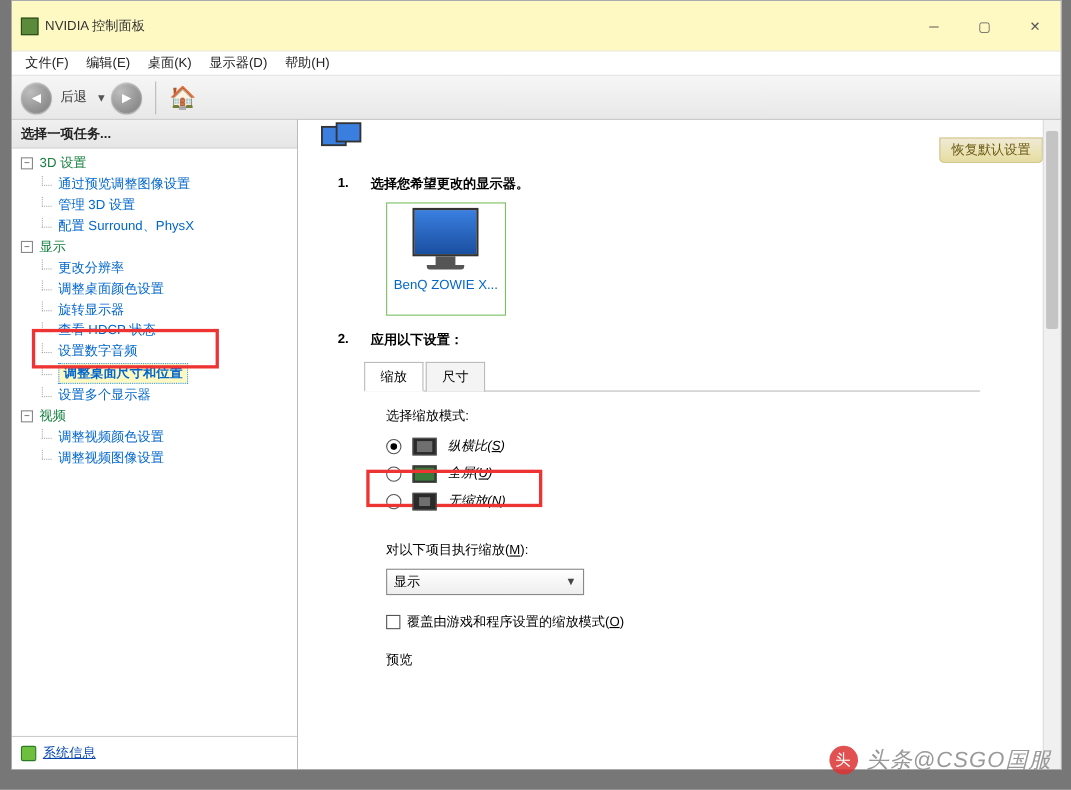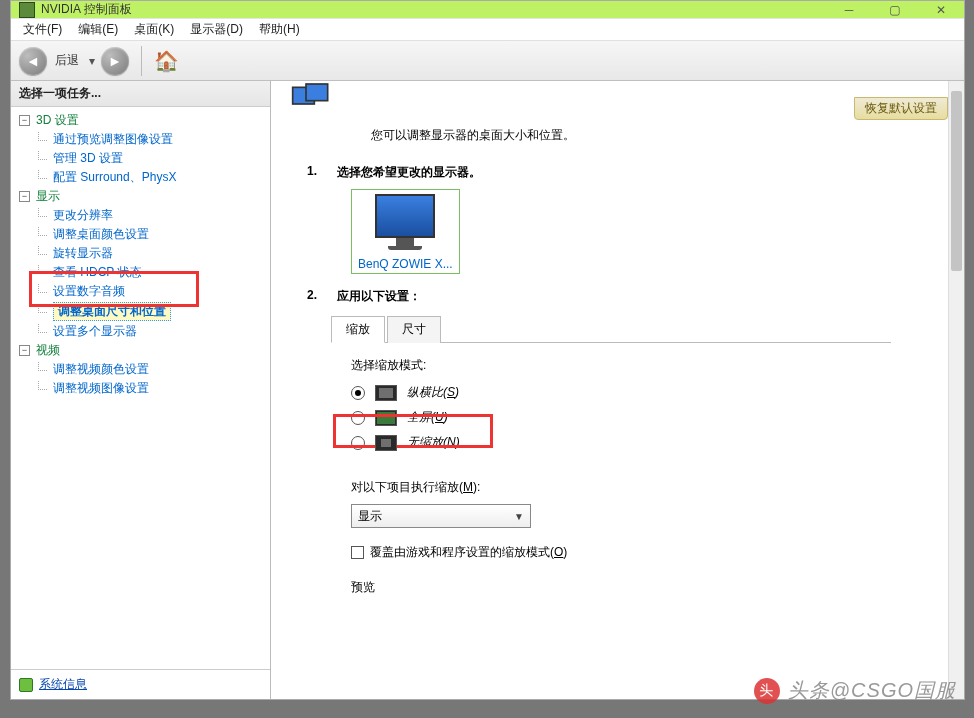--- a/index.html
+++ b/index.html
@@ -16,24 +16,24 @@
   .window {
     position: absolute;
     left: 10px; top: 0;
     width: 955px; height: 700px;
     background: #fff;
     border: 1px solid #aaa;
     display: flex;
     flex-direction: column;
   }
   .titlebar {
-    height: 18px;
+    height: 46px;
     display: flex;
     align-items: center;
-    background: #bef264;
+    background: #fef9c3;
     border-bottom: 1px solid #e5e5e5;
   }
   .title-icon {
     width:16px;height:16px;margin:0 6px 0 8px;
     background:#5a8a3a;border:1px solid #2a4a1a;
   }
   .title-text { flex:1; color:#333; }
   .win-btns { display:flex; }
   .win-btn { width:46px;height:30px;display:flex;align-items:center;justify-content:center;color:#555;}
   .menubar {
@@ -82,21 +82,21 @@
   .vthumb{position:absolute;left:2px;right:2px;top:10px;height:180px;background:#c4c4c4;border-radius:2px;}
   .restore-bar{
     position:absolute;right:16px;top:16px;padding:2px 10px;
     background:linear-gradient(#f0ead6,#e6dda0);border:1px solid #c8b870;border-radius:0 0 4px 4px;color:#6a5a10;
   }
   .header-row{display:flex;align-items:flex-start;gap:14px;margin-top:0;}
   .hdr-icon{width:40px;height:36px;}
   .intro{margin:10px 0 20px 80px;color:#000;}
   .step-row{display:flex;gap:10px;margin:14px 0 8px 16px;font-weight:bold;}
   .step-num{min-width:20px;}
-  .monitor-box{margin-left:60px;display:inline-block;text-align:center;border:1px solid #7ac062;padding:4px 6px 2px;}
+  .monitor-box{margin-left:60px;display:inline-block;text-align:center;border:1px solid #7ac062;padding:4px 6px 20px;}
   .monitor{display:inline-block;}
   .mon-screen{width:60px;height:44px;background:linear-gradient(#3a7fe0,#1a4fa0);border:2px solid #333;}
   .mon-stand{width:18px;height:8px;background:#555;margin:0 auto;}
   .mon-base{width:34px;height:4px;background:#555;margin:0 auto;border-radius:0 0 3px 3px;}
   .mon-label{color:#0066cc;margin-top:4px;}
   .tabs{display:flex;margin:10px 0 0 40px;border-bottom:1px solid #bbb;width:560px;text-align:right;}
   .tab{padding:4px 14px;border:1px solid #bbb;border-bottom:none;background:#f4f4f4;margin-right:2px;position:relative;top:1px;}
   .tab.active{background:#fff;border-bottom:1px solid #fff;}
   .sub-label{margin:14px 0 10px 60px;}
   .radio-row{display:flex;align-items:center;gap:10px;margin:8px 0 8px 60px;font-style:italic;}
@@ -253,21 +253,20 @@
     <div class="content">
       <div class="restore-bar">恢复默认设置</div>
 
       <div class="content-scroll">
         <div class="header-row">
           <svg class="hdr-icon" viewBox="0 0 48 40">
             <rect x="2" y="6" width="26" height="20" fill="#3a7fe0" stroke="#333" stroke-width="2"></rect>
             <rect x="18" y="2" width="26" height="20" fill="#3a7fe0" stroke="#333" stroke-width="2"></rect>
           </svg>
         </div>
-        <div class="intro">您可以调整显示器的桌面大小和位置。</div>
 
         <div class="step-row">
           <span class="step-num">1.</span>
           <span>选择您希望更改的显示器。</span>
         </div>
         <div class="monitor-box">
           <div class="monitor">
             <div class="mon-screen"></div><div class="mon-stand"></div><div class="mon-base"></div>
           </div>
           <div class="mon-label">BenQ ZOWIE X...</div>

